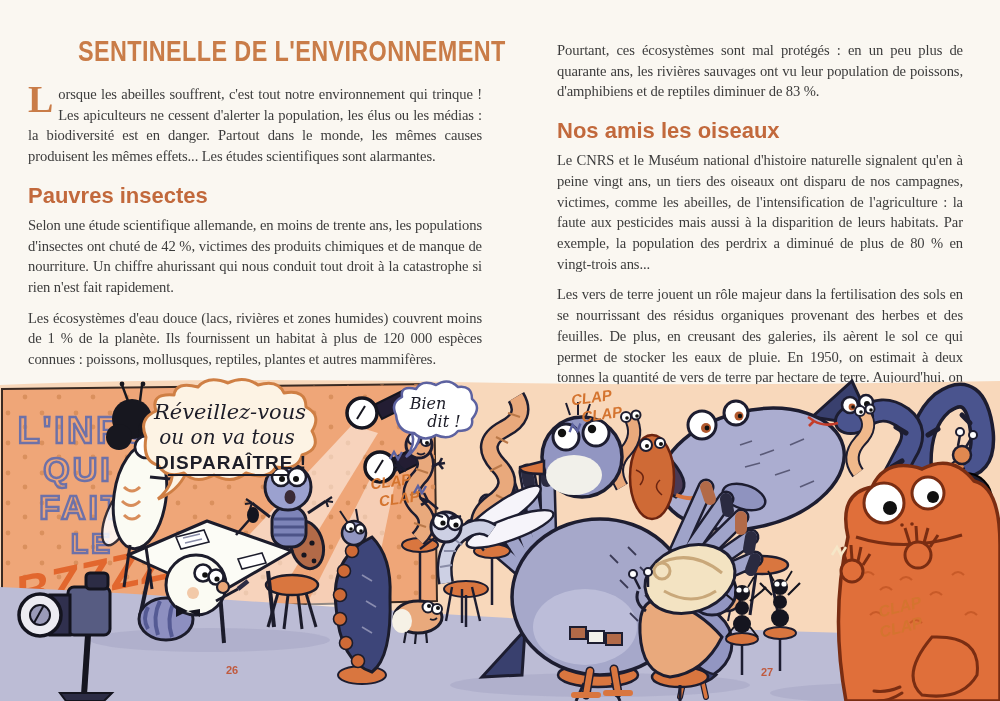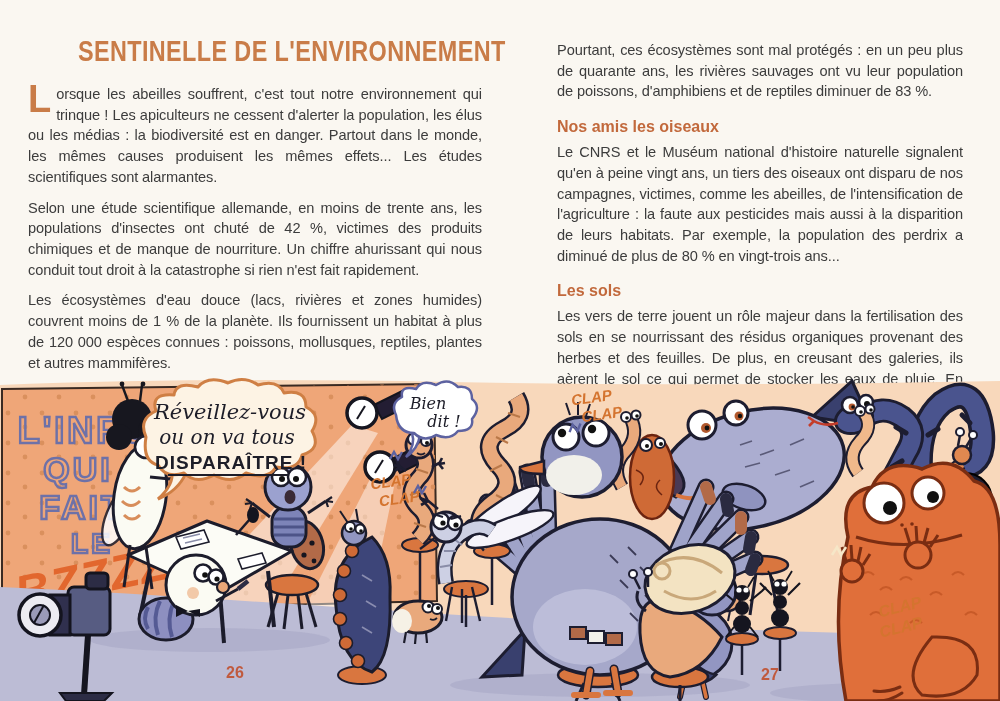--- a/index.html
+++ b/index.html
@@ -3,46 +3,46 @@
 <meta charset="utf-8">
 <style>
   html,body{margin:0;padding:0;}
   body{width:1000px;height:701px;position:relative;background:#faf7f1;overflow:hidden;
        font-family:"Liberation Sans",sans-serif;}
   .col{position:absolute;color:#3c3c3c;}
   .col-left{left:28px;top:34px;width:454px;}
   .col-right{left:557px;top:40px;width:406px;}
   .title{color:#c97c48;font-weight:bold;font-size:30px;text-align:center;white-space:nowrap;
          transform:scaleX(0.78);transform-origin:50% 50%;margin:0 0 16px 0;letter-spacing:.5px;}
-  p.body{font-size:14.6px;line-height:1.42;text-align:justify;margin:0 0 10px 0;letter-spacing:-0.1px;}
+  p.body{font-size:14.6px;line-height:1.42;text-align:justify;margin:0 0 10px 0;letter-spacing:-0.1px;font-family:Liberation Serif, serif;}
   .dropcap{float:left;font-size:38px;line-height:30px;font-weight:bold;color:#c97c48;padding-right:5px;}
-  h3.sec{font-size:16px;font-weight:bold;color:#c2693c;margin:16px 0 6px 0;}
+  h3.sec{font-size:22px;font-weight:bold;color:#c2693c;margin:16px 0 6px 0;}
   .illustration{position:absolute;left:0;top:375px;width:1000px;height:326px;}
-  .pagenum{position:absolute;font-weight:bold;font-size:16px;color:#c05a3e;z-index:5;}
+  .pagenum{position:absolute;font-weight:bold;font-size:11px;color:#c05a3e;z-index:5;}
   #pn-left{left:226px;top:664px;}
   #pn-right{left:749px;top:666px;margin-left:12px;}
   svg text{font-family:"Liberation Sans",sans-serif;}
   .hand{font-family:"DejaVu Serif",serif;font-style:italic;fill:#1d1d28;}
   .clap{font-family:"Liberation Sans",sans-serif;font-style:italic;font-weight:bold;fill:#d4742f;}
 </style>
 </head>
 <body>
 
 <div class="col col-left">
   <div class="title">SENTINELLE DE L'ENVIRONNEMENT</div>
   <p class="body"><span class="dropcap">L</span><span>orsque les abeilles souffrent, c'est tout notre environnement qui trinque ! Les apiculteurs ne cessent d'alerter la population, les élus ou les médias : la biodiversité est en danger. Partout dans le monde, les mêmes causes produisent les mêmes effets... Les études scientifiques sont alarmantes.</span></p>
+  <h3 class="sec">Pauvres insectes</h3>
   <p class="body">Selon une étude scientifique allemande, en moins de trente ans, les populations d'insectes ont chuté de 42 %, victimes des produits chimiques et de manque de nourriture. Un chiffre ahurissant qui nous conduit tout droit à la catastrophe si rien n'est fait rapidement.</p>
   <p class="body">Les écosystèmes d'eau douce (lacs, rivières et zones humides) couvrent moins de 1 % de la planète. Ils fournissent un habitat à plus de 120 000 espèces connues : poissons, mollusques, reptiles, plantes et autres mammifères.</p>
 </div>
 
 <div class="col col-right">
   <p class="body">Pourtant, ces écosystèmes sont mal protégés : en un peu plus de quarante ans, les rivières sauvages ont vu leur population de poissons, d'amphibiens et de reptiles diminuer de 83 %.</p>
   <h3 class="sec">Nos amis les oiseaux</h3>
   <p class="body">Le CNRS et le Muséum national d'histoire naturelle signalent qu'en à peine vingt ans, un tiers des oiseaux ont disparu de nos campagnes, victimes, comme les abeilles, de l'intensification de l'agriculture : la faute aux pesticides mais aussi à la disparition de leurs habitats. Par exemple, la population des perdrix a diminué de plus de 80 % en vingt-trois ans...</p>
-  <h3 class="sec">Les sols</h3>
   <p class="body">Les vers de terre jouent un rôle majeur dans la fertilisation des sols en se nourrissant des résidus organiques provenant des herbes et des feuilles. De plus, en creusant des galeries, ils aèrent le sol ce qui permet de stocker les eaux de pluie. En 1950, on estimait à deux tonnes la quantité de vers de terre par hectare de terre. Aujourd'hui, on en dénombre à peine 200 kilos...</p>
 </div>
 
 <div class="pagenum" id="pn-left">26</div>
 <div class="pagenum" id="pn-right">27</div>
 
 <div class="illustration">
 <svg width="1000" height="326" viewBox="0 0 1000 326" xmlns="http://www.w3.org/2000/svg">
   <defs>
     <pattern id="walldots" patternUnits="userSpaceOnUse" width="34" height="30">

